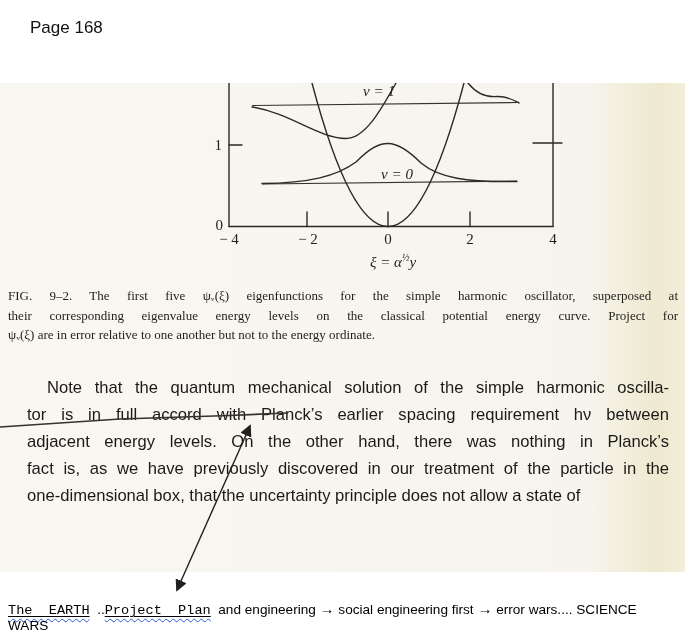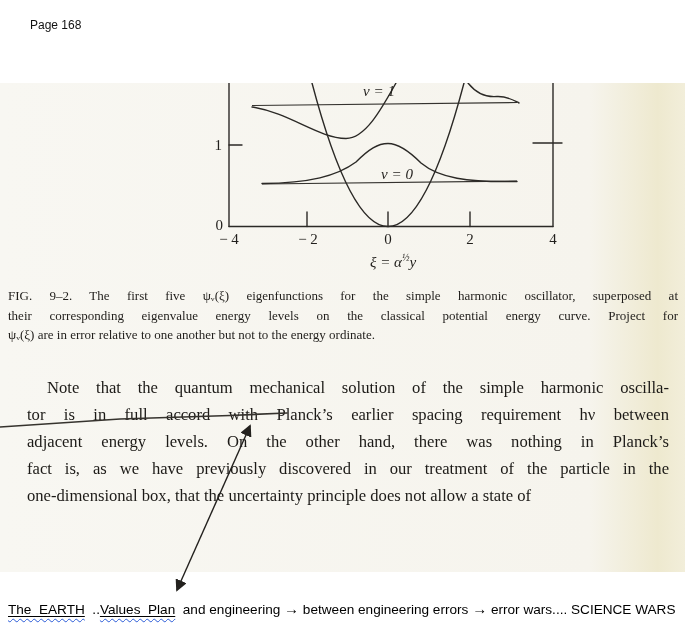--- a/index.html
+++ b/index.html
@@ -1,50 +1,50 @@
 <!DOCTYPE html>
 <html><head>
 <meta charset="utf-8">
 <style>
   html,body{margin:0;padding:0;}
   body{width:685px;height:634px;position:relative;background:#ffffff;overflow:hidden;
        font-family:"Liberation Sans",sans-serif;}
   .abs{position:absolute;}
 
   
-  #page-label{left:30px;top:18px;font-size:12px;color:#111;}
+  #page-label{left:30px;top:18px;font-size:17px;color:#111;}
 
   
   #scan{left:0;top:83px;width:685px;height:489px;
         background:linear-gradient(to right,#f8f7f2 0%,#f6f4ed 86%,#eee9cf 96%,#f2eeda 100%);}
 
   
   #figure-svg{left:215px;top:83px;}
   .fig-stroke{stroke:#2b2926;stroke-width:1.4;fill:none;stroke-linecap:round;}
   .fig-thin{stroke:#35332f;stroke-width:1.1;fill:none;}
   .fig-text{font-family:"Liberation Serif","DejaVu Serif",serif;font-size:15px;fill:#211f1c;}
   .fig-italic{font-style:italic;}
 
   
   #caption{left:8px;top:286px;width:670px;color:#1f1d1a;
            font-family:"Liberation Serif","DejaVu Serif",serif;font-size:13px;line-height:19.5px;}
   .cap-line{text-align:justify;text-align-last:justify;}
   .cap-line.last{text-align:left;text-align-last:left;}
 
   
   #paragraph{left:27px;top:374px;width:642px;color:#1c1a17;
-             font-family:Liberation Serif, serif;font-size:16.6px;line-height:27px;}
+             font-family:Liberation Sans, sans-serif;font-size:16.6px;line-height:27px;}
   .par-line{text-align:justify;text-align-last:justify;white-space:normal;}
   .par-line.first{padding-left:20px;}
   .par-line.last{text-align:center;text-align-last:left;}
 
   
   #footer-note{left:8px;top:600px;width:672px;font-size:13.6px;color:#000;white-space:pre-wrap;}
   .u-solid{text-decoration:underline solid #000 1px;text-underline-offset:2px;}
-  .u-wavy{text-decoration:underline wavy #2a5bd7 1px;text-underline-offset:4px;}
+  .u-wavy{text-decoration:underline wavy #2a5bd7 1px;text-underline-offset:4px;font-family:Liberation Mono, monospace;}
   .bold-arrow{font-weight:700;font-size:15px;}
 
   
   #ink{left:0;top:0;pointer-events:none;z-index:5;}
 </style>
 </head>
 <body>
 
 <div class="abs" id="page-label">Page 168</div>
 
@@ -93,21 +93,21 @@
 </div>
 
 <div class="abs" id="paragraph">
   <div class="par-line first">Note that the quantum mechanical solution of the simple harmonic oscilla-</div>
   <div class="par-line">tor is in full accord with Planck’s earlier spacing requirement hν between</div>
   <div class="par-line">adjacent energy levels. On the other hand, there was nothing in Planck’s</div>
   <div class="par-line">fact is, as we have previously discovered in our treatment of the particle in the</div>
   <div class="par-line last">one-dimensional box, that the uncertainty principle does not allow a state of</div>
 </div>
 
-<div class="abs" id="footer-note"><span class="u-solid"><span class="u-wavy">The  EARTH</span></span><span>  ..</span><span class="u-solid"><span class="u-wavy">Values  Plan</span></span><span>  and engineering </span><span class="bold-arrow">→</span><span> between engineering errors </span><span class="bold-arrow">→</span><span> error wars.... SCIENCE WARS</span></div>
+<div class="abs" id="footer-note"><span class="u-solid"><span class="u-wavy">The  EARTH</span></span><span>  ..</span><span class="u-solid"><span class="u-wavy">Project  Plan</span></span><span>  and engineering </span><span class="bold-arrow">→</span><span> social engineering first </span><span class="bold-arrow">→</span><span> error wars.... SCIENCE WARS</span></div>
 
 <svg class="abs" id="ink" width="685" height="634" viewBox="0 0 685 634">
   <defs>
     <marker id="ah" viewBox="0 0 10 10" refX="8.5" refY="5" markerWidth="8.5" markerHeight="8.5" orient="auto-start-reverse">
       <path d="M0,0 L10,5 L0,10 z" fill="#23211e"></path>
     </marker>
   </defs>
   <polyline points="0,427 120,419 230,415.5 287,413" fill="none" stroke="#36332e" stroke-width="1.7" stroke-linecap="round"></polyline>
   <line x1="250" y1="426" x2="177" y2="590" stroke="#23211e" stroke-width="1.4" marker-start="url(#ah)" marker-end="url(#ah)"></line>
 </svg>

